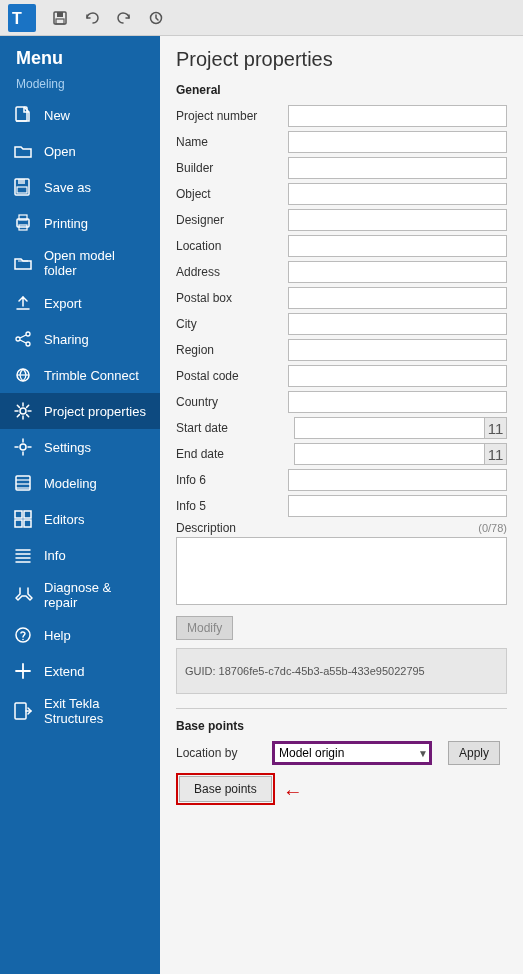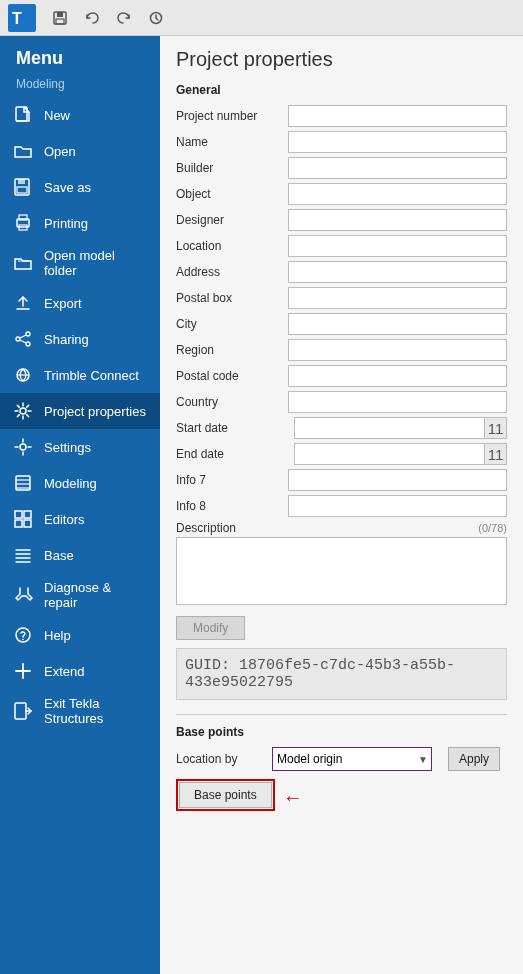--- a/index.html
+++ b/index.html
@@ -178,36 +178,35 @@
       border: 1px solid #bbb;
       background: white;
       resize: none;
       font-size: 12px;
       padding: 4px;
       outline: none;
     }
 
     .modify-btn {
       margin-top: 8px;
-      padding: 4px 16px;
+      padding: 4px 10px;
       background: #d8d8d8;
       border: 1px solid #b0b0b0;
       color: #888;
       font-size: 12px;
       cursor: default;
     }
 
     .guid-bar {
       margin-top: 8px;
       background: #e8e8e8;
       border: 1px solid #ccc;
-      padding: 8px 8px;
-      font-size: 15px;
+      padding: 16px 8px;
+      font-size: 11px;
       color: #555;
-      font-family: Liberation Mono, monospace;
     }
 
     .base-points-section {
       margin-top: 14px;
       border-top: 1px solid #ccc;
       padding-top: 10px;
     }
 
     .location-row {
       display: flex;
@@ -215,21 +214,21 @@
       margin-bottom: 8px;
       gap: 16px;
     }
     .location-label {
       font-size: 12px;
       color: #333;
       width: 80px;
     }
     .location-select {
       height: 24px;
-      border: 1px solid #701a75;
+      border: 3px solid #701a75;
       background: white;
       font-size: 12px;
       padding: 0 4px;
       width: 160px;
       appearance: none;
       -webkit-appearance: none;
       padding-right: 20px;
       background-image: none;
       cursor: pointer;
     }
@@ -449,21 +448,21 @@
     </div>
     <div class="sidebar-item">
       <span class="sidebar-icon">
         <svg width="20" height="20" viewBox="0 0 20 20">
             <line x1="3" y1="5" x2="17" y2="5" stroke="white" stroke-width="1.5" stroke-linecap="round"></line>
             <line x1="3" y1="9" x2="17" y2="9" stroke="white" stroke-width="1.5" stroke-linecap="round"></line>
             <line x1="3" y1="13" x2="17" y2="13" stroke="white" stroke-width="1.5" stroke-linecap="round"></line>
             <line x1="3" y1="17" x2="17" y2="17" stroke="white" stroke-width="1.5" stroke-linecap="round"></line>
           </svg>
       </span>
-      <span>Base</span>
+      <span>Info</span>
     </div>
     <div class="sidebar-item">
       <span class="sidebar-icon">
         <svg width="20" height="20" viewBox="0 0 20 20">
             <path d="M7 3 L7 9 L3 13 L5 15 L9 11 L13 11 L17 15 L19 13 L15 9 L15 3" fill="none" stroke="white" stroke-width="1.5" stroke-linecap="round" stroke-linejoin="round"></path>
           </svg>
       </span>
       <span>Diagnose &amp; repair</span>
     </div>
     <div class="sidebar-item">
@@ -563,26 +562,26 @@
 
     <div class="date-row">
       <div class="form-label">End date</div>
       <div class="date-input-wrap">
         <input class="date-input" type="text" value="" style="">
         <button class="date-btn">11</button>
       </div>
     </div>
 
     <div class="form-row">
-      <div class="form-label">Info 7</div>
+      <div class="form-label">Info 6</div>
       <input class="form-input" type="text" value="" style="">
     </div>
 
     <div class="form-row">
-      <div class="form-label">Info 8</div>
+      <div class="form-label">Info 5</div>
       <input class="form-input" type="text" value="" style="">
     </div>
 
     <div>
       <div class="description-label-row">
         <span class="form-label">Description</span>
         <span class="description-count">(0/78)</span>
       </div>
       <textarea class="description-textarea" style=""></textarea>
     </div>

